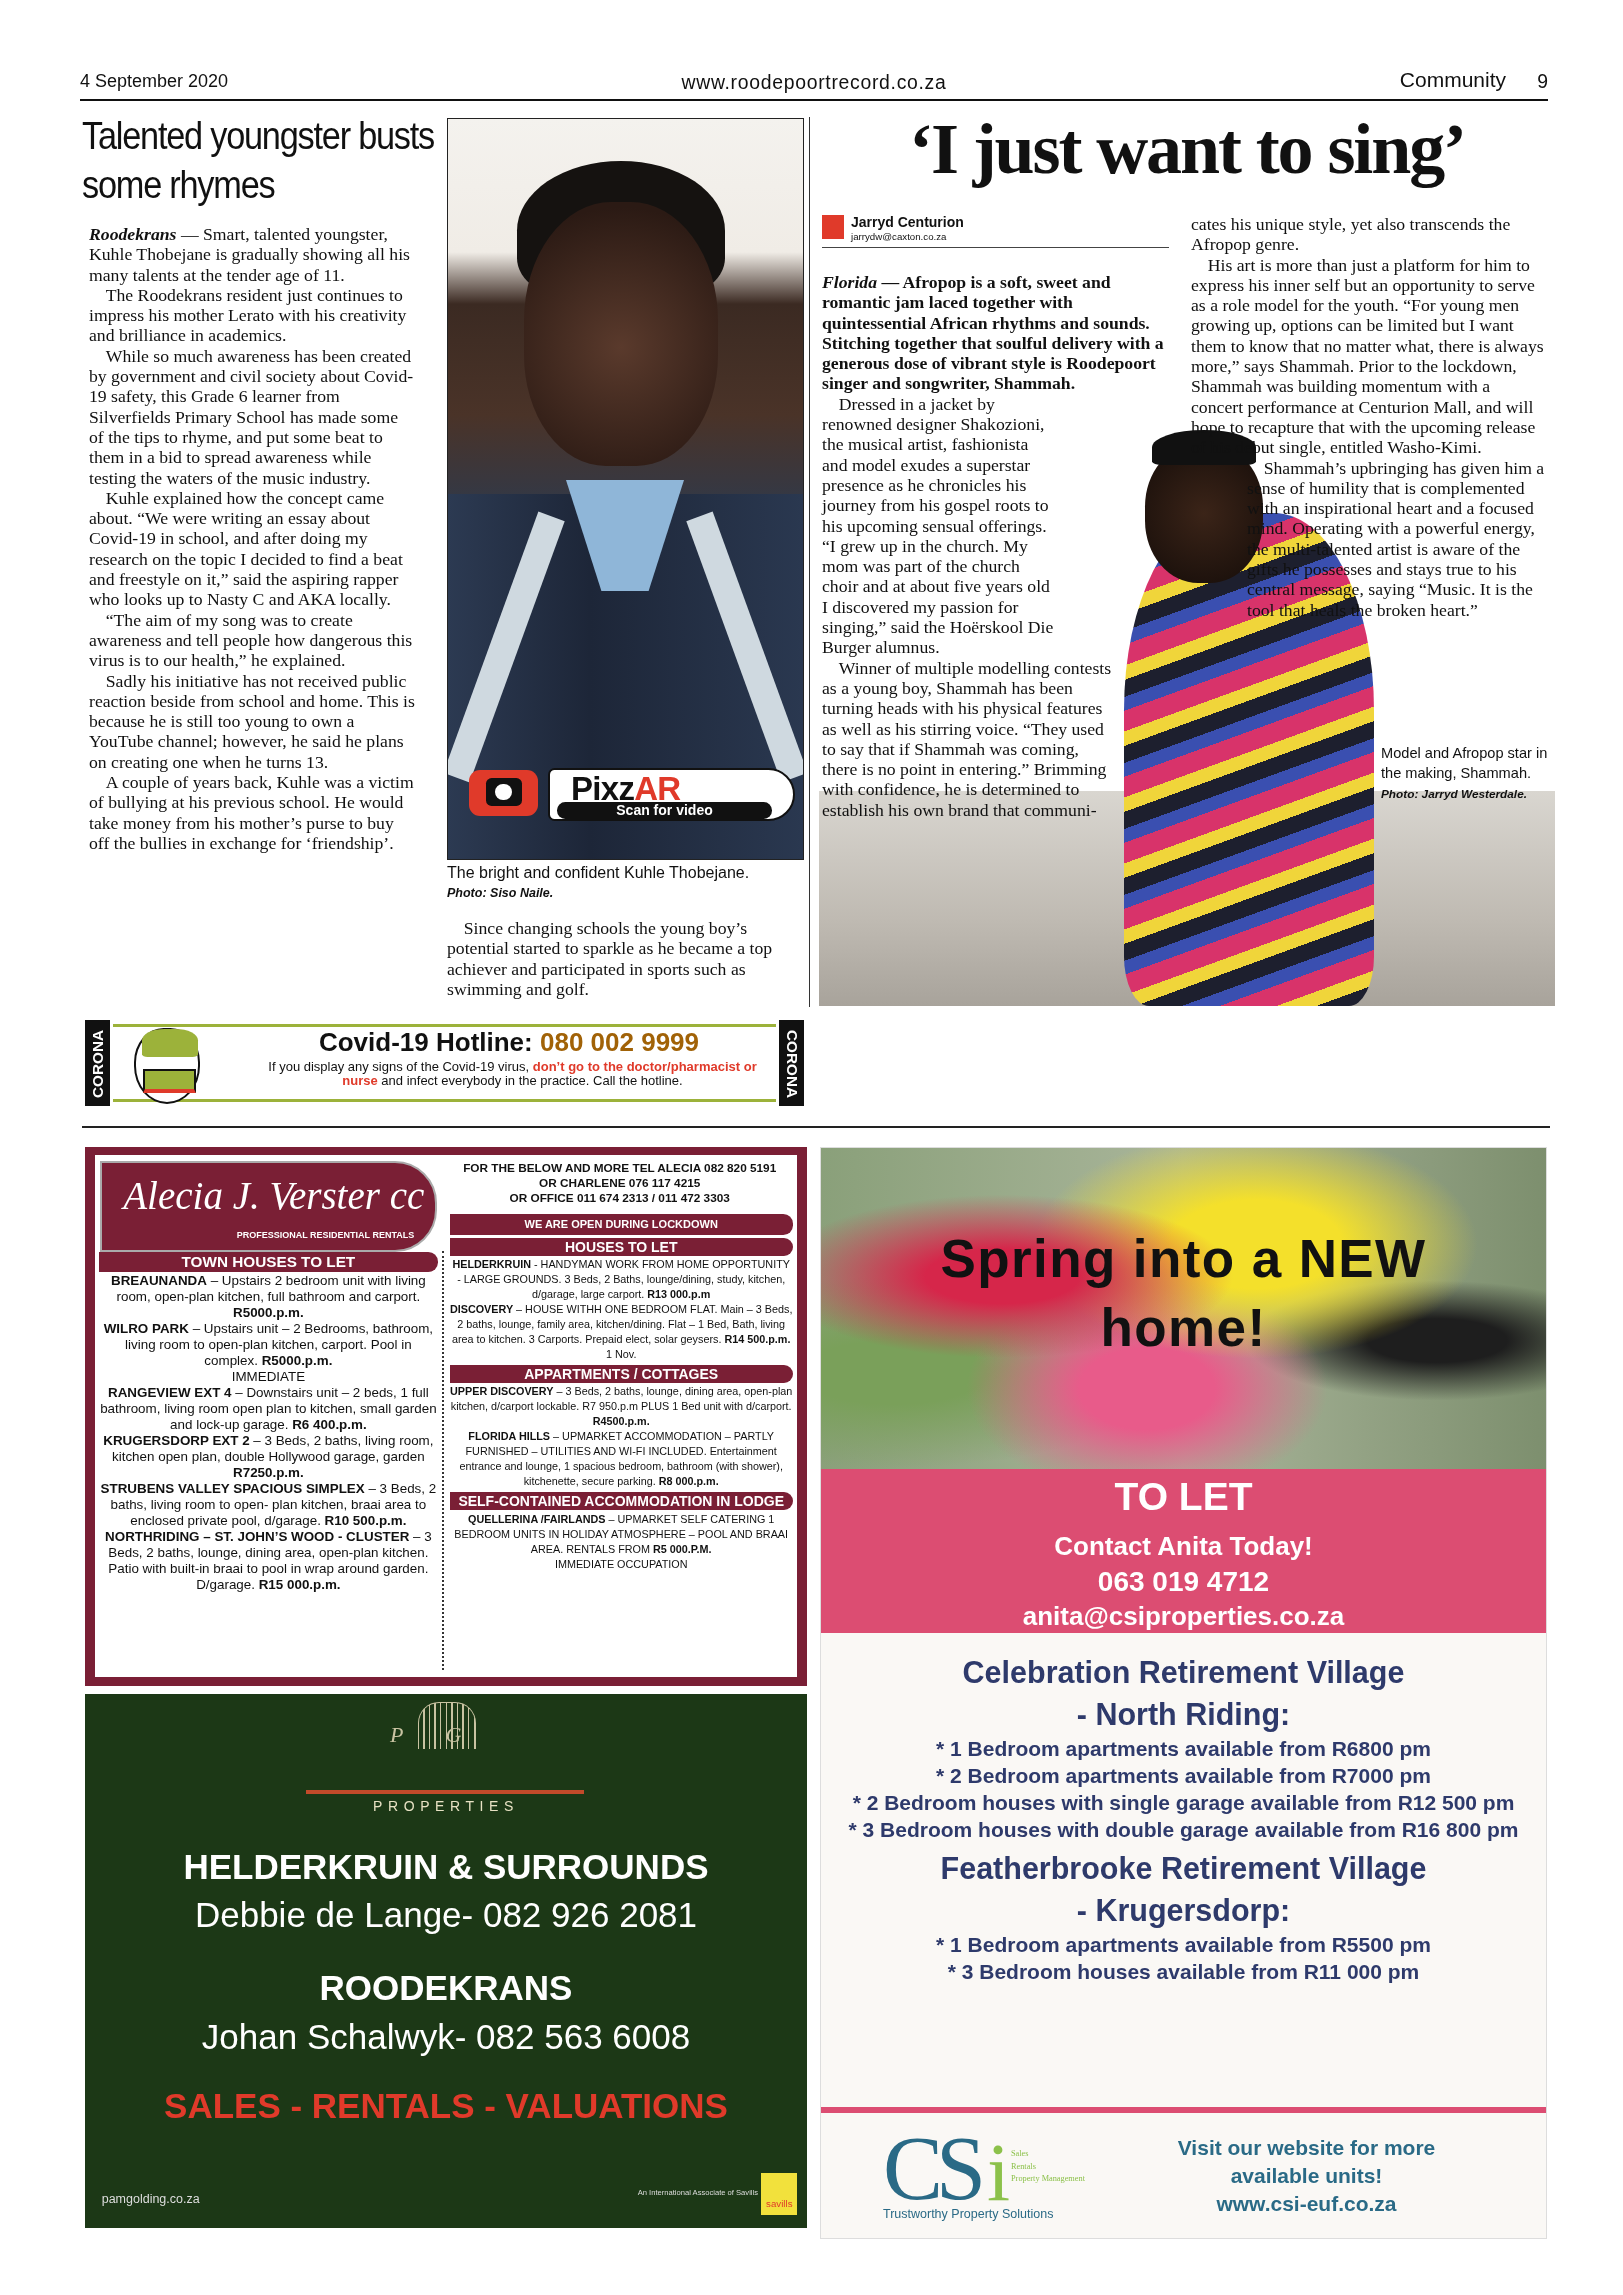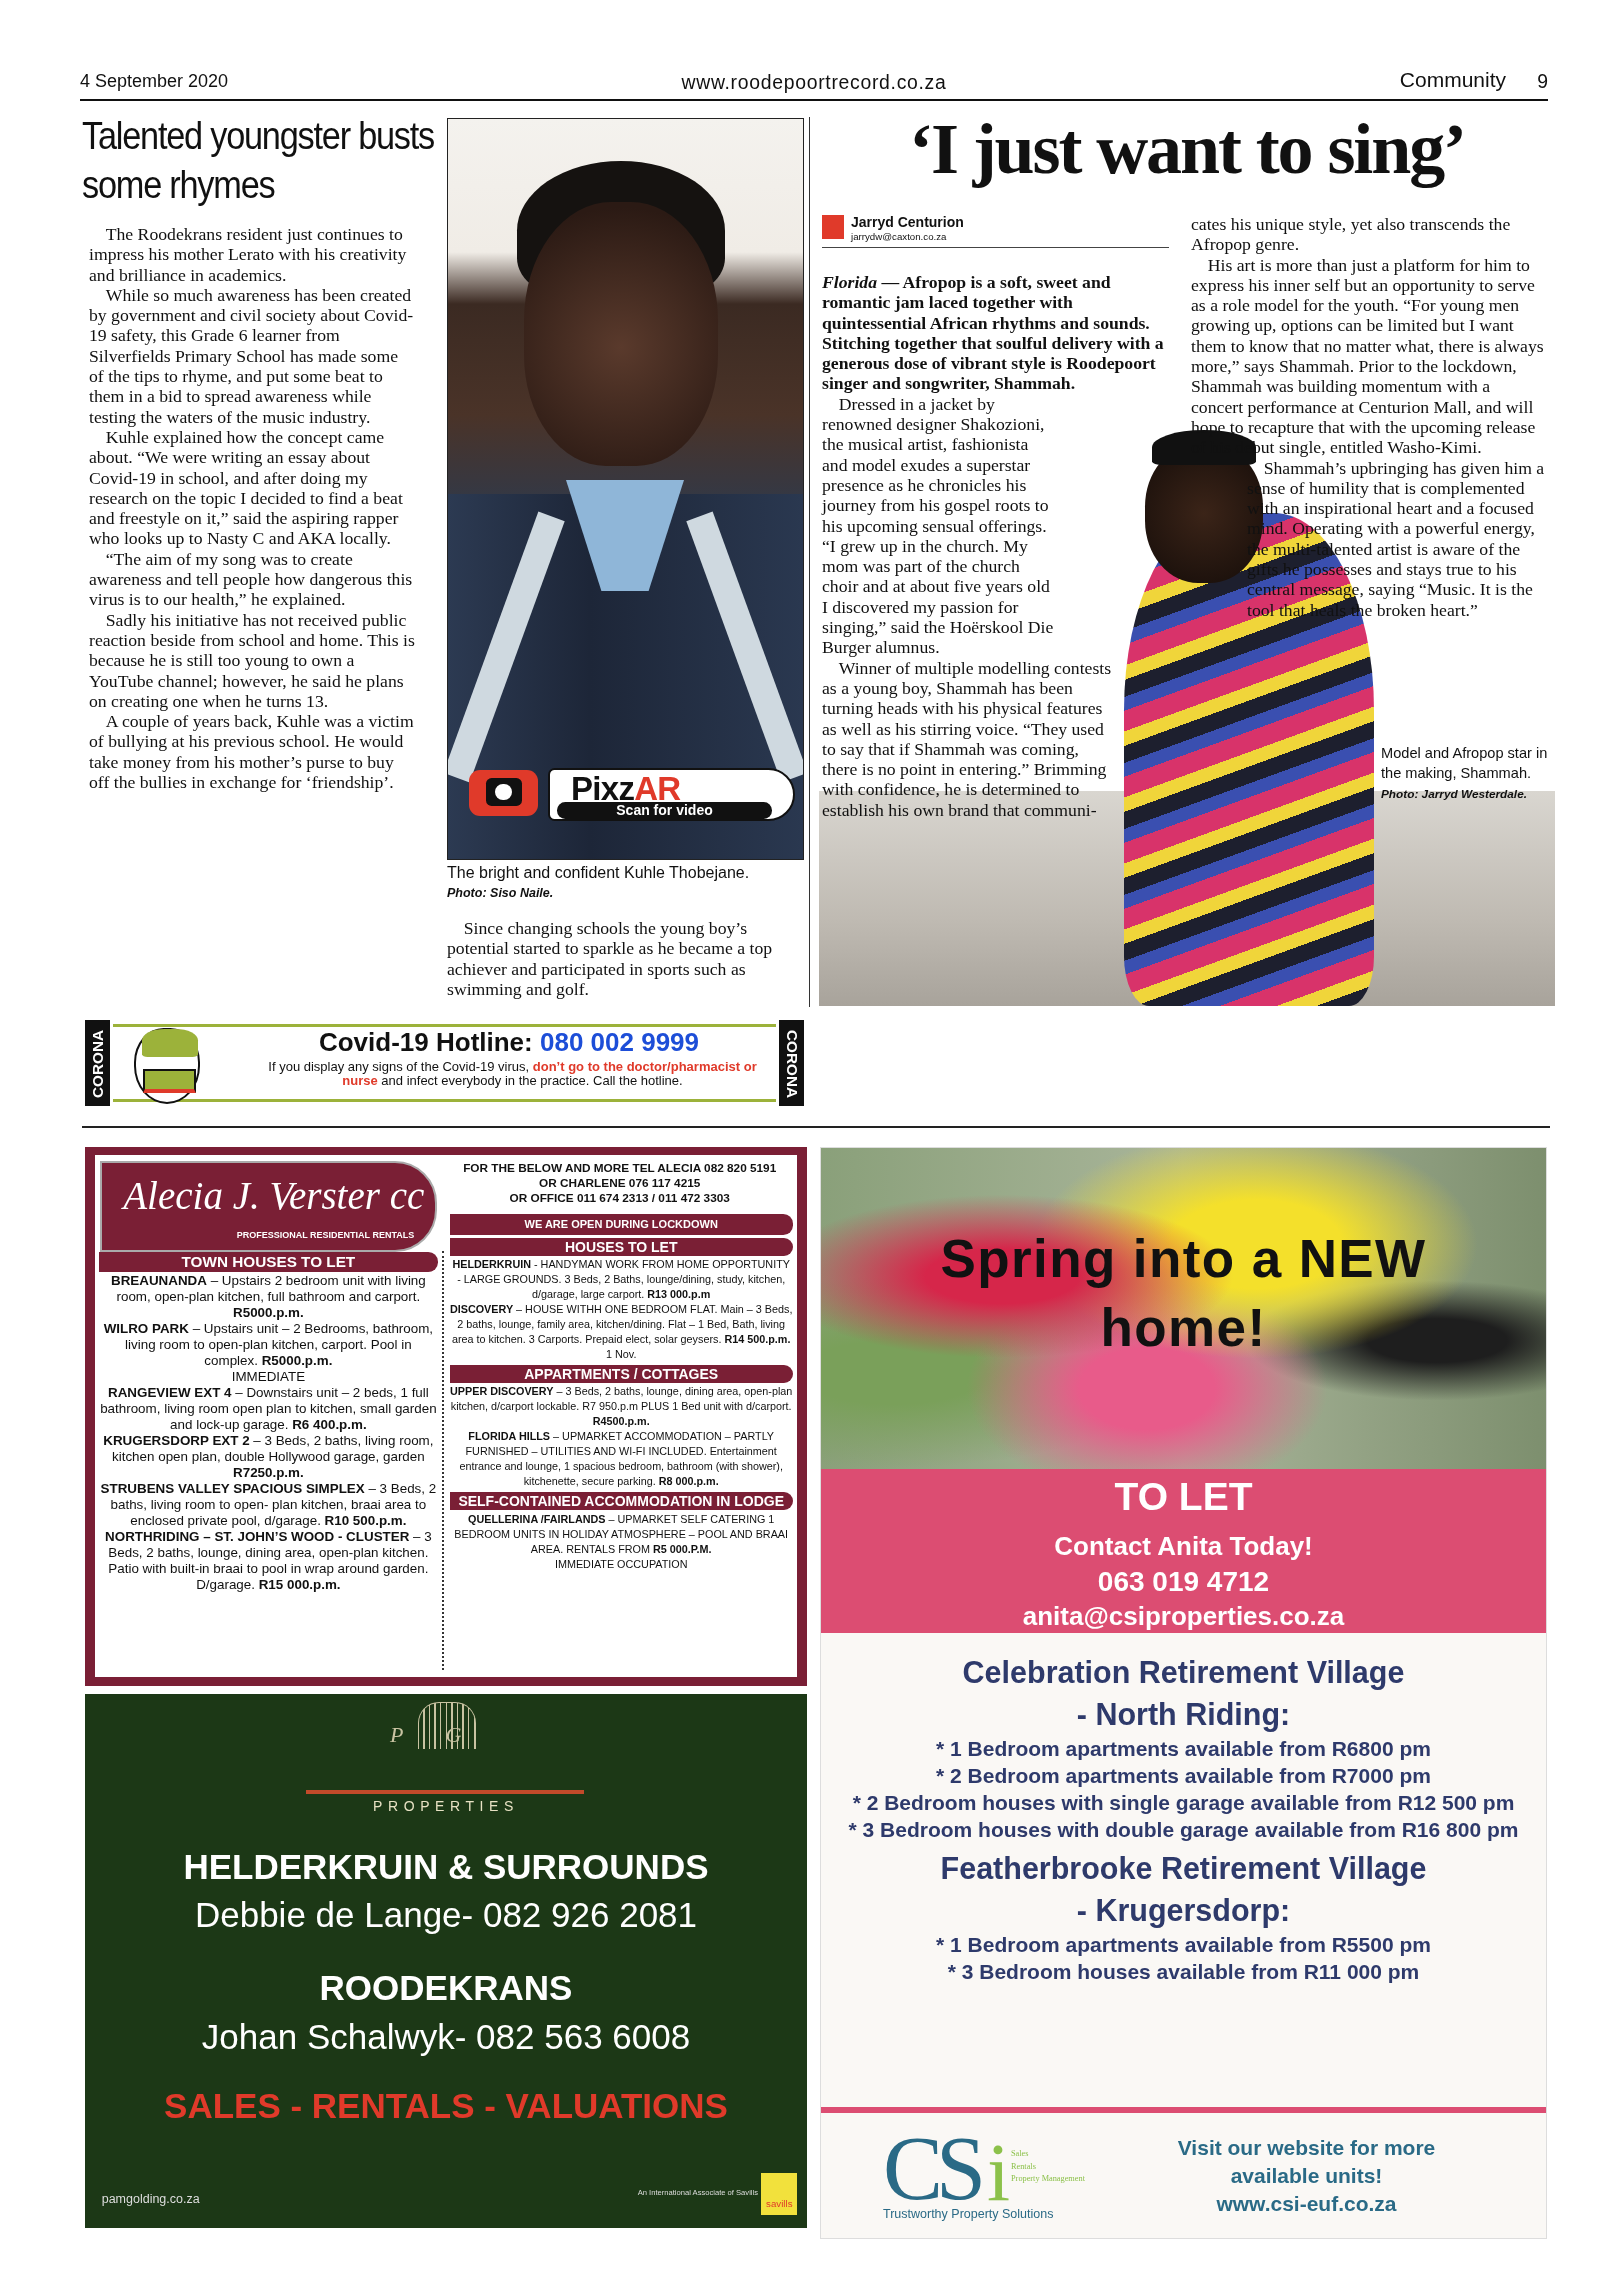--- a/index.html
+++ b/index.html
@@ -55,21 +55,21 @@
   .corona{left:85px;top:1020px;width:719px;height:86px;}
   .corona .tagl,.corona .tagr{position:absolute;top:0;width:25px;height:86px;background:#111;color:#fff;font-family:"Liberation Sans",sans-serif;font-weight:bold;font-size:15.3px;}
   .corona .tagl{left:0;} .corona .tagr{right:0;}
   .corona .tagl span{position:absolute;left:-30.5px;top:35px;width:86px;text-align:center;transform:rotate(-90deg);}
   .corona .tagr span{position:absolute;left:-30.5px;top:35px;width:86px;text-align:center;transform:rotate(90deg);}
   .corona .frame{position:absolute;left:28px;right:28px;top:4.2px;bottom:4.2px;border-top:3.5px solid #9cb23a;border-bottom:3.5px solid #9cb23a;}
   .corona .face{position:absolute;left:49px;top:8.3px;width:62px;height:72px;border:2.1px solid #111;border-radius:45% 45% 50% 50%;background:#fff;}
   .corona .face .hair{position:absolute;left:5.6px;top:-1.4px;width:56px;height:28px;background:#9cb23a;border-radius:40% 40% 10% 10%;}
   .corona .face .mk{position:absolute;left:7px;top:39px;width:49px;height:18px;background:#9cb23a;border:2.1px solid #111;border-bottom:4.2px solid #e03a2a;}
   .corona .title{position:absolute;left:167px;top:7px;width:514px;text-align:center;font-family:"Liberation Sans",sans-serif;font-weight:bold;font-size:26px;}
-  .corona .title span{color:#1d4ed8;}
+  .corona .title span{color:#a16207;}
   .corona .sub{position:absolute;left:174px;top:40px;width:507px;text-align:center;font-family:"Liberation Sans",sans-serif;font-size:13px;line-height:14px;}
   .corona .sub b{color:#e03a2a;}
   .hrule{left:82px;top:1126px;width:1468px;height:2.1px;background:#222;}
   
   .alecia{left:85px;top:1147px;width:722px;height:539px;background:#7a1f35;}
   .alecia .inner{position:absolute;left:9.7px;top:8.3px;width:702px;height:522px;background:#fff;}
   .alecia .sign{position:absolute;left:5.6px;top:5.6px;width:333px;height:87px;background:#7a1f35;border:2.8px solid #aaa;border-radius:0 42px 42px 0;color:#fff;}
   .alecia .sign .nm{position:absolute;left:21px;top:9.7px;font-family:"Liberation Serif",serif;font-style:italic;font-size:39px;}
   .alecia .sign .tag{position:absolute;right:21px;top:67px;font-family:"Liberation Sans",sans-serif;font-weight:bold;font-size:9px;}
   .alecia .contact{position:absolute;left:353px;top:5.6px;width:344px;text-align:center;font-family:"Liberation Sans",sans-serif;font-weight:bold;font-size:11.8px;line-height:15.3px;}
@@ -131,20 +131,21 @@
 
 <div class="abs hdr">
   <span class="date">4 September 2020</span>
   <span class="url">www.roodepoortrecord.co.za</span>
   <span class="sec">Community</span>
   <span class="pg">9</span>
 </div>
 
 <div class="abs h1a">Talented youngster busts some rhymes</div>
 <div class="abs col s1c1">
+  <p><b><i>Roodekrans</i></b> <span>— Smart, talented youngster, Kuhle Thobejane is gradually showing all his many talents at the tender age of 11.</span></p>
   <p class="ind">The Roodekrans resident just continues to impress his mother Lerato with his creativity and brilliance in academics.</p>
   <p class="ind">While so much awareness has been created by government and civil society about Covid-19 safety, this Grade 6 learner from Silverfields Primary School has made some of the tips to rhyme, and put some beat to them in a bid to spread awareness while testing the waters of the music industry.</p>
   <p class="ind">Kuhle explained how the concept came about. “We were writing an essay about Covid-19 in school, and after doing my research on the topic I decided to find a beat and freestyle on it,” said the aspiring rapper who looks up to Nasty C and AKA locally.</p>
   <p class="ind">“The aim of my song was to create awareness and tell people how dangerous this virus is to our health,” he explained.</p>
   <p class="ind">Sadly his initiative has not received public reaction beside from school and home. This is because he is still too young to own a YouTube channel; however, he said he plans on creating one when he turns 13.</p>
   <p class="ind">A couple of years back, Kuhle was a victim of bullying at his previous school. He would take money from his mother’s purse to buy off the bullies in exchange for ‘friendship’.</p>
 </div>
 <div class="abs photo1">
   <div class="blazer"></div>
   <div class="stripe" style="left:42px;transform:rotate(20deg)"></div>

